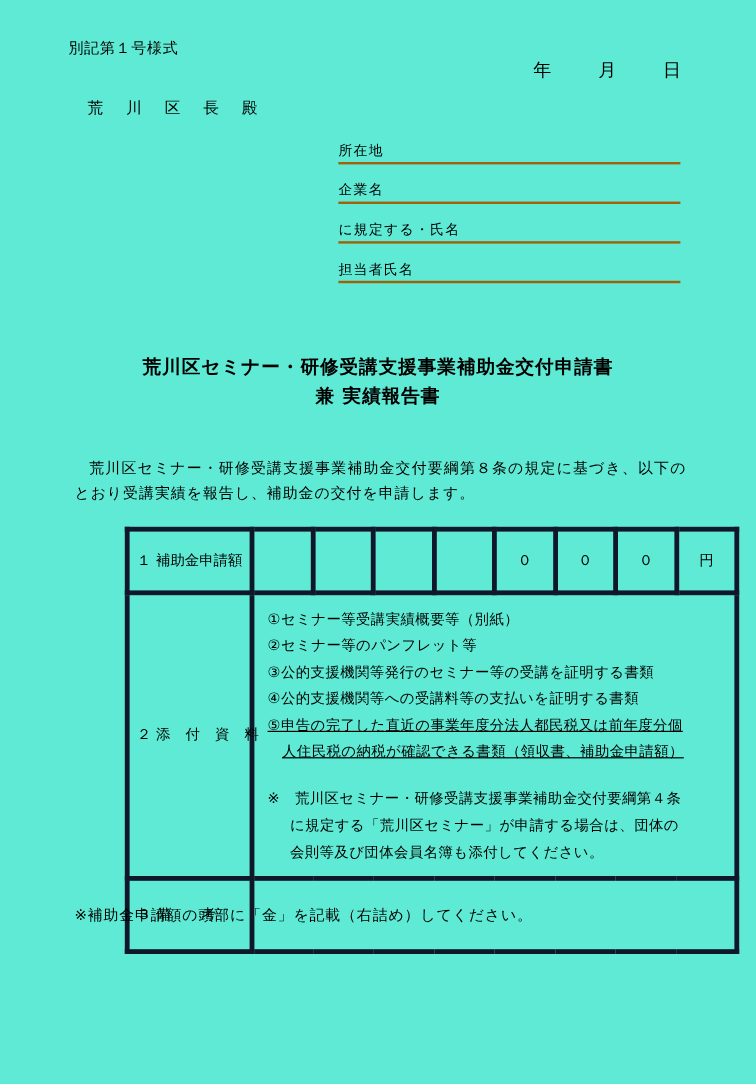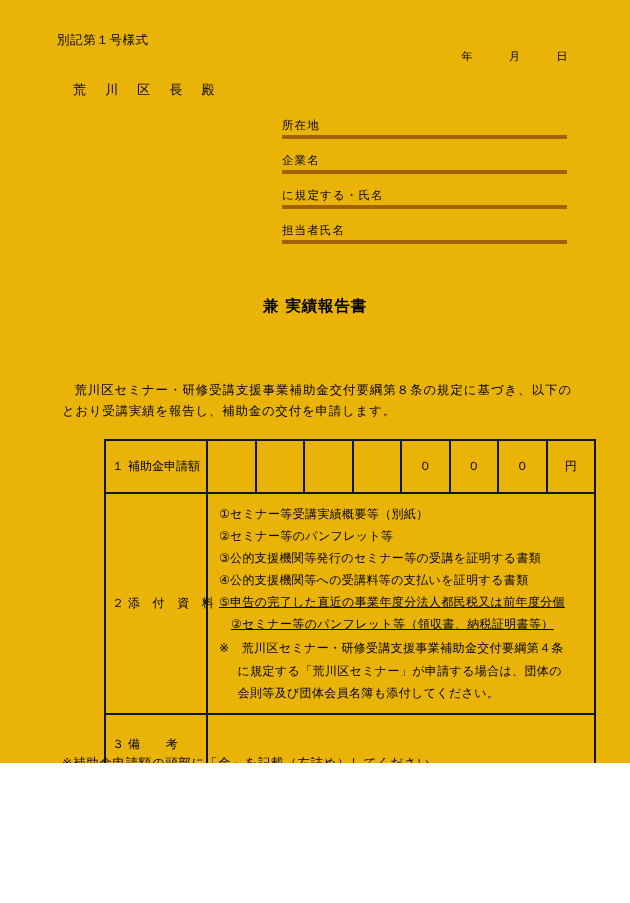--- a/index.html
+++ b/index.html
@@ -9,40 +9,40 @@
     background: #ffffff;
   }
   body {
     font-family: "DejaVu Sans", "Liberation Sans", sans-serif;
     color: #000000;
     -webkit-font-smoothing: antialiased;
   }
   .page {
     position: relative;
     width: 630px;
-    height: 763px;
-    background: #eab308;
+    height: 903px;
+    background: #5eead4;
     box-sizing: border-box;
     overflow: hidden;
   }
 
   
   .form-code {
     position: absolute;
     left: 57px;
     top: 32px;
     font-size: 12.5px;
     letter-spacing: 0.6px;
     white-space: nowrap;
   }
   .date-line {
     position: absolute;
     right: 62px;
     top: 49px;
-    font-size: 11px;
+    font-size: 15px;
     letter-spacing: 0.5px;
     white-space: nowrap;
   }
   .date-line span { display: inline-block; }
   .date-gap { width: 28px; }
   .addressee {
     position: absolute;
     left: 73px;
     top: 81px;
     font-size: 13px;
@@ -51,21 +51,21 @@
   }
 
   
   .fields {
     position: absolute;
     left: 282px;
     top: 118px;
     width: 285px;
   }
   .field-row {
-    border-bottom: 4px solid #a16207;
+    border-bottom: 2px solid #a16207;
     font-size: 11.5px;
     letter-spacing: 1.1px;
     padding-bottom: 2px;
     margin-bottom: 14px;
     white-space: nowrap;
     min-height: 15px;
   }
   .field-row:last-child { margin-bottom: 0; }
 
   
@@ -98,21 +98,21 @@
   
   .main-table {
     position: absolute;
     left: 104px;
     top: 439px;
     width: 466px;
     border-collapse: collapse;
     table-layout: fixed;
   }
   .main-table td {
-    border: 2px solid #0f172a;
+    border: 4px solid #0f172a;
     vertical-align: middle;
     font-size: 12px;
     padding: 0;
   }
   .label-cell {
     width: 94px;
     text-align: left;
     padding: 0 0 0 6px !important;
     white-space: nowrap;
   }
@@ -137,21 +137,21 @@
   }
   .docs-list { margin: 0; padding: 0; list-style: none; }
   .docs-list li { white-space: nowrap; }
   .docs-list li.wrap { white-space: normal; text-decoration: underline; }
   .docs-list li .cont {
     display: block;
     padding-left: 1em;
     white-space: nowrap;
   }
   .docs-note {
-    margin-top: 2px;
+    margin-top: 17px;
     line-height: 1.84;
   }
   .docs-note .nline { white-space: nowrap; }
   .docs-note .ind { display: block; padding-left: 1.55em; }
 
   .row-remarks { height: 61px; padding-left: 44px; }
   .blank-cell { }
 
   
   .footnote {
@@ -181,20 +181,21 @@
   <div class="addressee">荒 川 区 長 殿</div>
 
   <div class="fields">
     <div class="field-row">所在地</div>
     <div class="field-row">企業名</div>
     <div class="field-row">に規定する・氏名</div>
     <div class="field-row">担当者氏名</div>
   </div>
 
   <div class="doc-title">
+    <div class="line1">荒川区セミナー・研修受講支援事業補助金交付申請書</div>
     <div class="line2">兼 実績報告書</div>
   </div>
 
   <div class="intro">荒川区セミナー・研修受講支援事業補助金交付要綱第８条の規定に基づき、以下のとおり受講実績を報告し、補助金の交付を申請します。</div>
 
   <table class="main-table">
     <tbody>
       <tr class="row-amount">
         <td class="label-cell">
           <span class="num">１</span><span>補助金申請額</span>
@@ -214,21 +215,21 @@
           <span class="num">２</span><span class="lbl-wide">添 付 資 料</span>
         </td>
         <td class="docs-cell" colspan="8">
           <ul class="docs-list">
             <li>①セミナー等受講実績概要等（別紙）</li>
             <li>②セミナー等のパンフレット等</li>
             <li>③公的支援機関等発行のセミナー等の受講を証明する書類</li>
             <li>④公的支援機関等への受講料等の支払いを証明する書類</li>
             <li class="wrap">
               <span>⑤申告の完了した直近の事業年度分法人都民税又は前年度分個</span>
-              <span class="cont">②セミナー等のパンフレット等（領収書、納税証明書等）</span>
+              <span class="cont">人住民税の納税が確認できる書類（領収書、補助金申請額）</span>
             </li>
           </ul>
           <div class="docs-note">
             <span class="nline">※　荒川区セミナー・研修受講支援事業補助金交付要綱第４条</span>
             <span class="ind">に規定する「荒川区セミナー」が申請する場合は、団体の</span>
             <span class="ind">会則等及び団体会員名簿も添付してください。</span>
           </div>
         </td>
       </tr>
 

